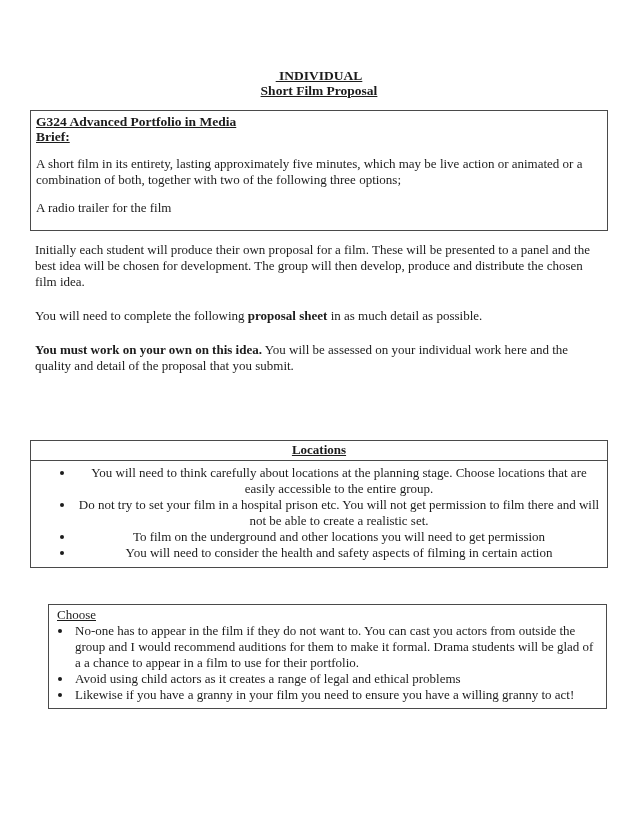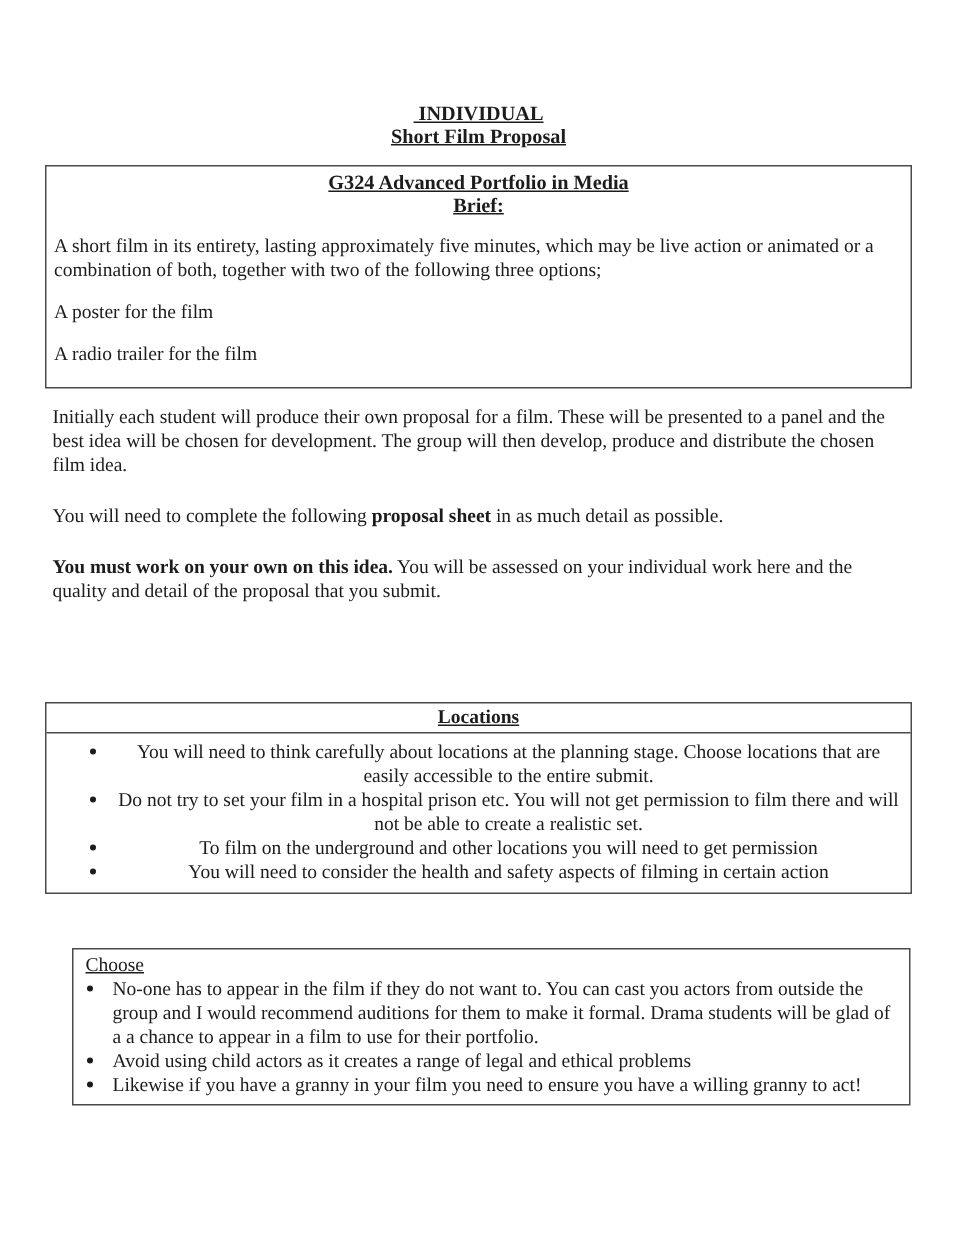--- a/index.html
+++ b/index.html
@@ -23,21 +23,21 @@
     white-space: pre;
   }
 
   
   .brief-box {
     margin: 12px 30px 0 30px;
     border: 1px solid #4a4a4a;
     padding: 3px 5px 14px 5px;
   }
   .brief-heading {
-    text-align: center;
+    text-align: left;
     font-weight: bold;
     font-size: 13.5px;
     line-height: 15px;
     text-decoration: underline;
   }
   .brief-intro { margin: 12px 0 0 0; }
   .brief-option { margin: 12px 0 0 0; }
 
   
   .body-para { margin: 11px 32px 0 35px; }
@@ -82,34 +82,33 @@
 
   <div class="title-block">
     <div class="title-line"> INDIVIDUAL</div>
     <div class="title-line">Short Film Proposal</div>
   </div>
 
   <div class="brief-box">
     <div class="brief-heading">G324 Advanced Portfolio in Media</div>
     <div class="brief-heading">Brief:</div>
     <p class="brief-intro">A short film in its entirety, lasting approximately five minutes, which may be live action or animated or a combination of both, together with two of the following three options;</p>
-    <p class="brief-option">A poster for the film</p>
     <p class="brief-option">A radio trailer for the film</p>
   </div>
 
   <p class="body-para">Initially each student will produce their own proposal for a film. These will be presented to a panel and the best idea will be chosen for development. The group will then develop, produce and distribute the chosen film idea.</p>
 
   <p class="body-para para-gap"><span>You will need to complete the following </span><span class="bold">proposal sheet</span><span> in as much detail as possible.</span></p>
 
   <p class="body-para para-gap"><span class="bold">You must work on your own on this idea.</span><span> You will be assessed on your individual work here and the quality and detail of the proposal that you submit.</span></p>
 
   <div class="locations-box">
     <div class="locations-heading"><span class="hd">Locations</span></div>
     <ul class="bullets">
-      <li>You will need to think carefully about locations at the planning stage. Choose locations that are easily accessible to the entire submit.</li>
+      <li>You will need to think carefully about locations at the planning stage. Choose locations that are easily accessible to the entire group.</li>
       <li>Do not try to set your film in a hospital prison etc. You will not get permission to film there and will not be able to create a realistic set.</li>
       <li>To film on the underground and other locations you will need to get permission</li>
       <li>You will need to consider the health and safety aspects of filming in certain action</li>
     </ul>
   </div>
 
   <div class="casting-box">
     <div class="casting-heading"><span class="hd">Choose</span></div>
     <ul class="bullets tight">
       <li>No-one has to appear in the film if they do not want to. You can cast you actors from outside the group and I would recommend auditions for them to make it formal. Drama students will be glad of a a chance to appear in a film to use for their portfolio.</li>

